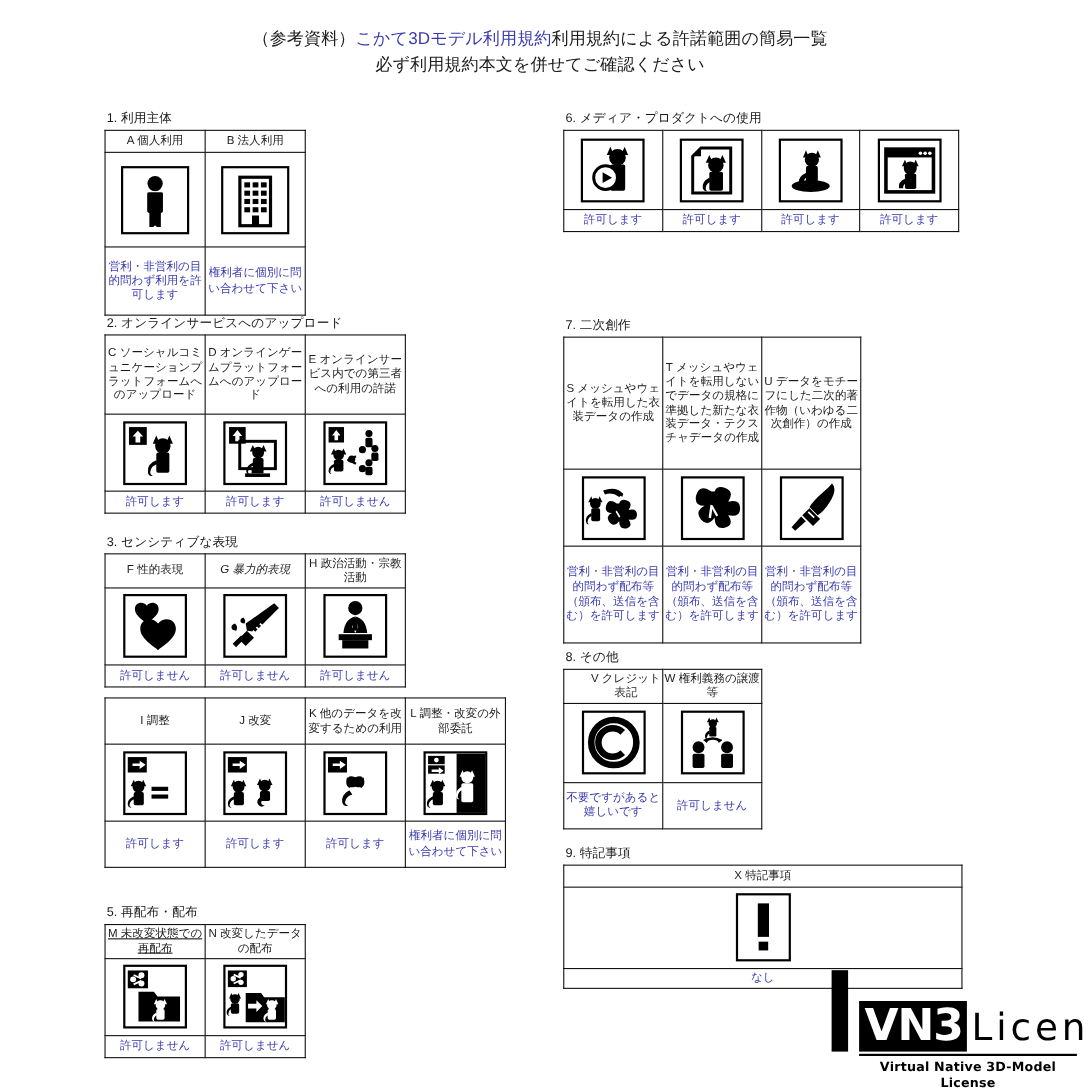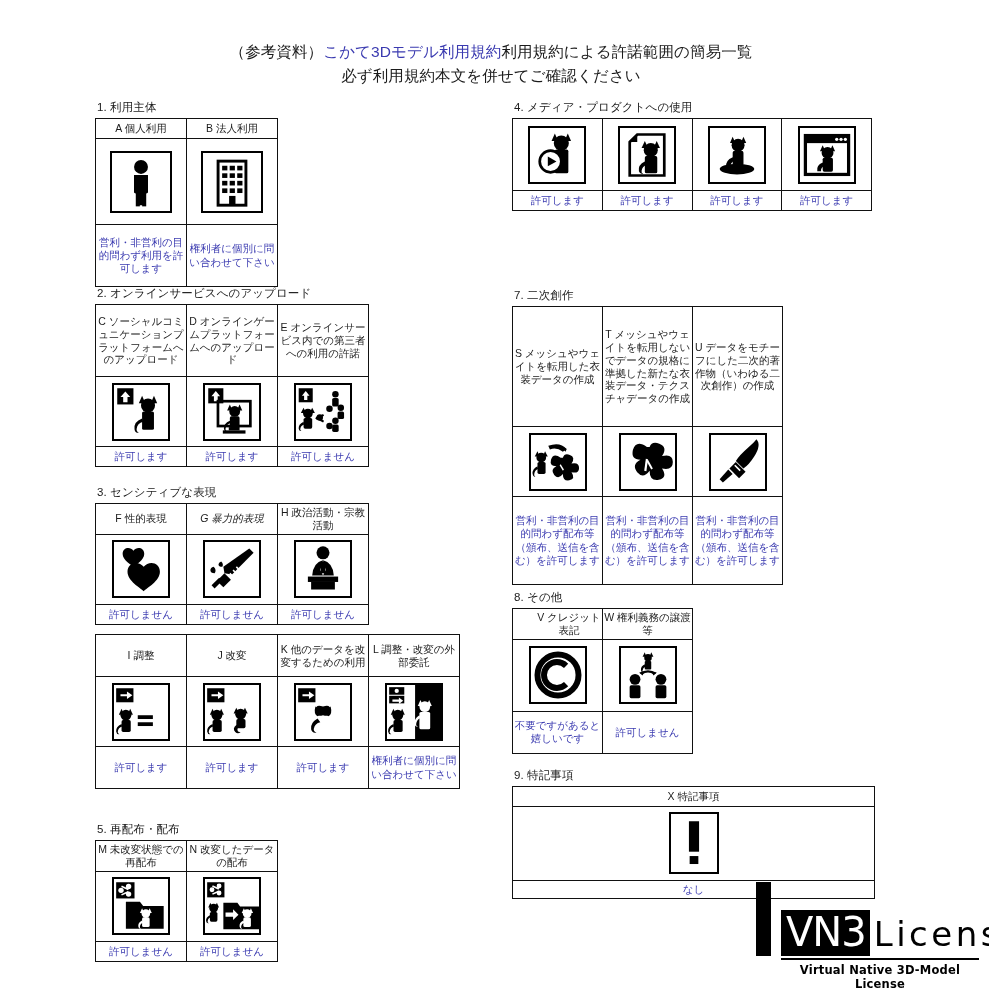--- a/index.html
+++ b/index.html
@@ -13,21 +13,21 @@
   }
   #page {
     position: relative;
     width: 989px; height: 989px;
     background: #ffffff;
   }
 
   
   .title-block {
     position: absolute;
-    left: 0; top: 40px;
+    left: 0; top: 24px;
     width: 982px;
     text-align: center;
     line-height: 1.55;
   }
   .title-line { font-size: 15.5px; letter-spacing: 0.1px; color: #1b1b1b; }
   .title-link { color: #3a3ab0; }
 
   
   .section { position: absolute; }
   .section-title {
@@ -93,21 +93,21 @@
     width: 225px; height: 78px;
   }
   .logo-row { display: flex; align-items: flex-end; height: 56px; }
   .logo-bar {
     width: 15px; height: 74px; background: #000; flex: 0 0 auto;
     margin-right: 10px;
   }
   .logo-vn3 {
     background: #000; color: #fff;
     font-family: "DejaVu Sans", sans-serif;
-    font-weight: normal;
+    font-weight: bold;
     font-size: 40px;
     line-height: 44px;
     padding: 0 4px 2px 5px;
     letter-spacing: -1px;
   }
   .logo-license {
     color: #000;
     font-family: "DejaVu Sans", sans-serif;
     font-size: 34px;
     line-height: 44px;
@@ -421,21 +421,21 @@
       </tr>
     </tbody>
       </table>
   </div>
 
   <div class="section" style="left:95px; top:822px;">
     <div class="section-title">5. 再配布・配布</div>
     <table class="grid" style="width:182px;">
       <tbody>
           <tr>
-        <td class="head" style="width:91px; height:30px;">M 未改変状態での再配布</td>
+        <td class="head" style="width:91px; height:30px;text-decoration:underline;">M 未改変状態での再配布</td>
         <td class="head" style="width:91px;">N 改変したデータの配布</td>
       </tr>
       <tr>
         <td class="icon" style="height:70px;">
           <span class="iconbox">
             <svg viewBox="0 0 100 100">
                   <g fill="#000">
               <rect x="4" y="6" width="34" height="30"></rect>
               <g fill="#fff">
                 <circle cx="27" cy="14" r="5"></circle>
@@ -489,21 +489,21 @@
       </tr>
       <tr>
         <td class="result" style="height:20px;">許可しません</td>
         <td class="result">許可しません</td>
       </tr>
     </tbody>
       </table>
   </div>
 
   <div class="section" style="left:512px; top:100px;">
-    <div class="section-title">4. メディア・プロダクトへの使用</div>
+    <div class="section-title">6. メディア・プロダクトへの使用</div>
     <table class="grid" style="width:360px;">
       <tbody>
       <tr>
         <td class="icon" style="height:72px;">
           <span class="iconbox">
             <svg viewBox="0 0 100 100">
                   <g fill="#000">
               <path d="M46 10 l6 14 h-12 z"></path>
                     <path d="M70 10 l-6 14 h12 z"></path>
               <circle cx="58" cy="28" r="14"></circle>

